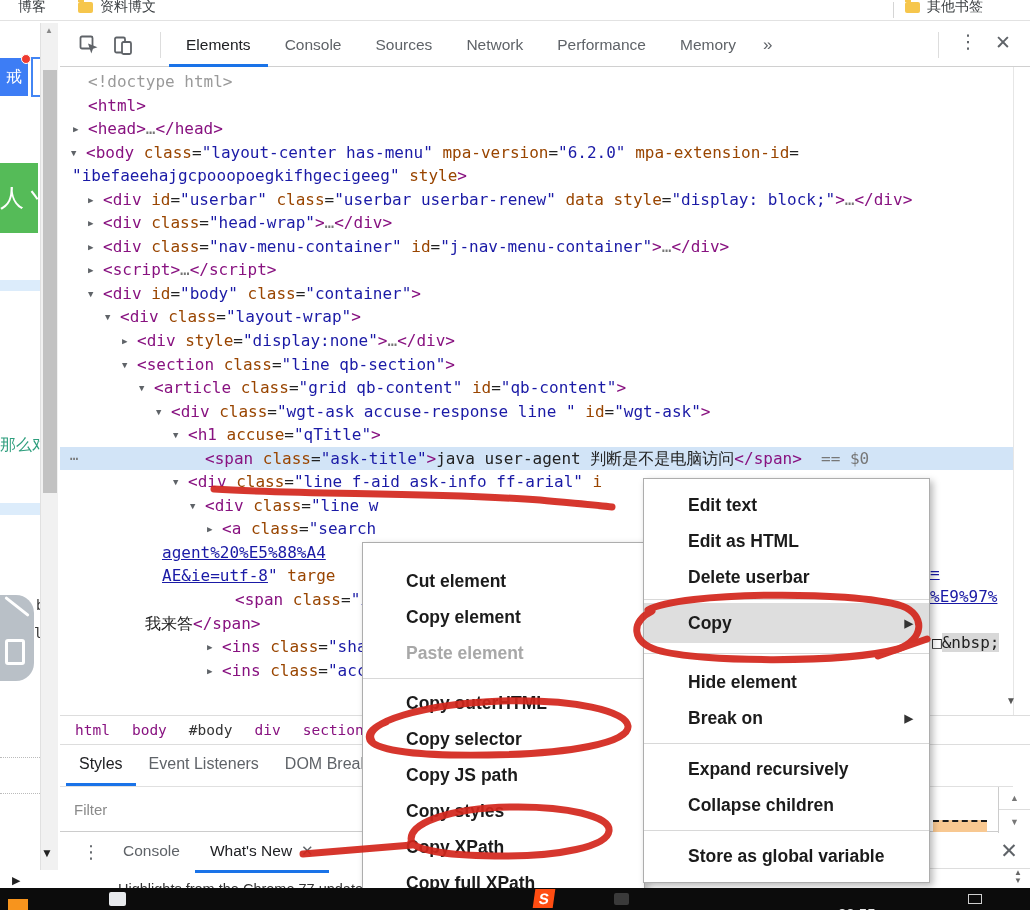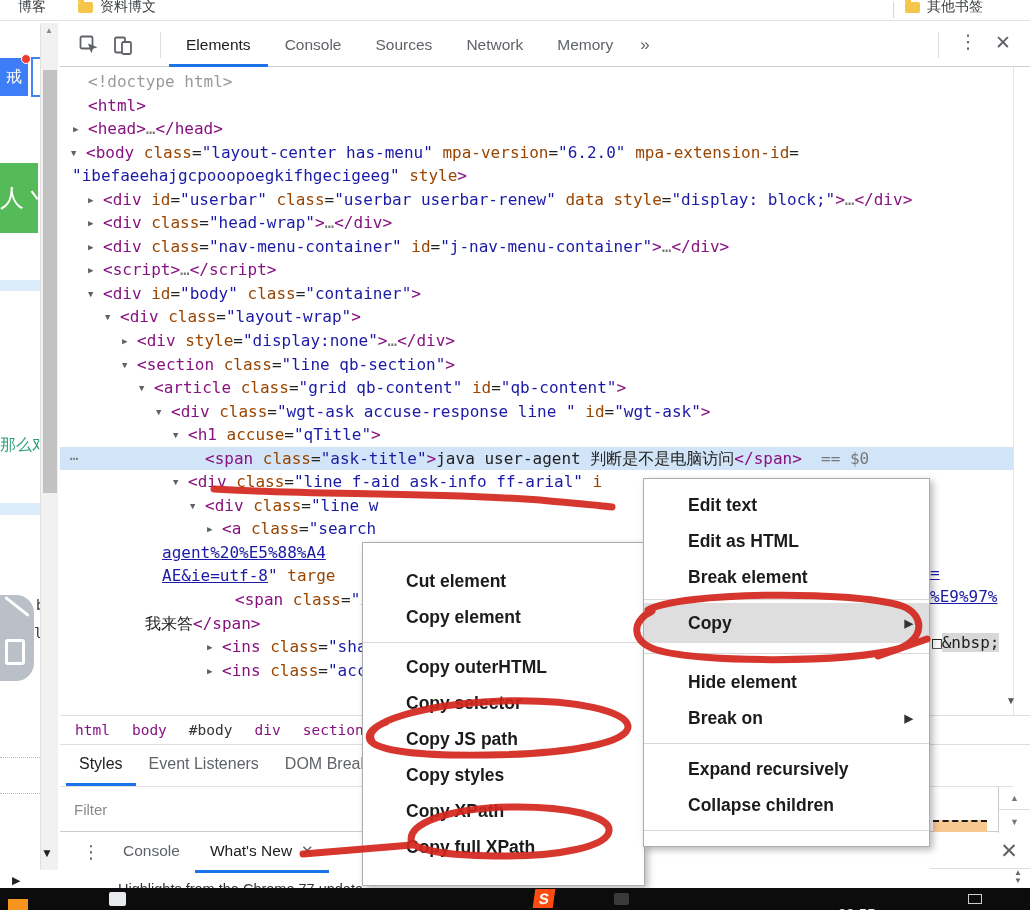--- a/index.html
+++ b/index.html
@@ -223,20 +223,21 @@
     <svg class="tb-icon" viewBox="0 0 22 22">
       <rect x="3" y="3.5" width="10" height="15" rx="1.5" fill="none" stroke="#5f6368" stroke-width="1.8"></rect>
       <rect x="10" y="8" width="9" height="12" rx="1.5" fill="#fff" stroke="#5f6368" stroke-width="1.8"></rect>
     </svg>
     <span class="tb-sep"></span>
     <span id="toolbar-tabs" style="display:flex">
         <span class="dt-tab active">Elements</span>
         <span class="dt-tab">Console</span>
         <span class="dt-tab">Sources</span>
         <span class="dt-tab">Network</span>
+        <span class="dt-tab">Performance</span>
         <span class="dt-tab">Memory</span>
       </span>
     <span class="tb-chevron">»</span>
     <span class="tb-divider2"></span>
     <span class="tb-kebab">⋮</span>
     <span class="tb-close">✕</span>
   </div>
 
   <div id="dom-tree" class="abs">
       <div class="dom-row" style="padding-left: 28px;"><span class="tk-d">&lt;!doctype html&gt;</span></div>
@@ -316,20 +317,23 @@
     <div class="dw-partial">Highlights from the Chrome 77 update</div>
   </div>
 
   <div id="menu-copy" class="menu">
       <div class="menu-item">
         <span>Cut element</span>
       </div>
       <div class="menu-item">
         <span>Copy element</span>
       </div>
+      <div class="menu-item dis">
+        <span>Paste element</span>
+      </div>
       <div class="menu-sep" style="height: 14px;">
         <i></i>
       </div>
       <div class="menu-item">
         <span>Copy outerHTML</span>
       </div>
       <div class="menu-item">
         <span>Copy selector</span>
       </div>
       <div class="menu-item">
@@ -347,21 +351,21 @@
     </div>
 
   <div id="menu-element" class="menu">
       <div class="menu-item">
         <span>Edit text</span>
       </div>
       <div class="menu-item">
         <span>Edit as HTML</span>
       </div>
       <div class="menu-item">
-        <span>Break element</span>
+        <span>Delete userbar</span>
       </div>
       <div class="menu-sep" style="height: 8px;">
         <i></i>
       </div>
       <div class="menu-item hl">
         <span>Copy</span>
         <span class="sub">▶</span>
       </div>
       <div class="menu-sep" style="height: 21px;">
         <i></i>
@@ -377,20 +381,23 @@
         <i></i>
       </div>
       <div class="menu-item">
         <span>Expand recursively</span>
       </div>
       <div class="menu-item">
         <span>Collapse children</span>
       </div>
       <div class="menu-sep" style="height: 15px;">
         <i></i>
+      </div>
+      <div class="menu-item">
+        <span>Store as global variable</span>
       </div>
     </div>
 
   <svg id="annot" class="abs" width="1030" height="910" viewBox="0 0 1030 910">
     <g fill="none" stroke="#d3261c" stroke-width="7" stroke-linecap="round" stroke-linejoin="round" opacity="0.92">
       <path d="M214,489 C300,495 430,492 540,500 C570,503 596,505 612,507"></path>
       <path d="M648,610 C680,592 850,590 902,606 C926,615 924,640 898,649 C845,663 700,663 657,650 C632,642 630,622 652,611"></path>
       <path d="M878,656 L927,639"></path>
       <path d="M372,741 C360,722 425,704 502,701 C575,699 626,711 628,726 C630,743 568,754 488,755 C418,756 377,751 370,740 C367,733 374,727 386,722"></path>
       <path d="M412,843 C404,823 452,808 510,807 C566,806 611,816 609,831 C607,847 558,856 505,856 C456,856 419,852 411,842"></path>

